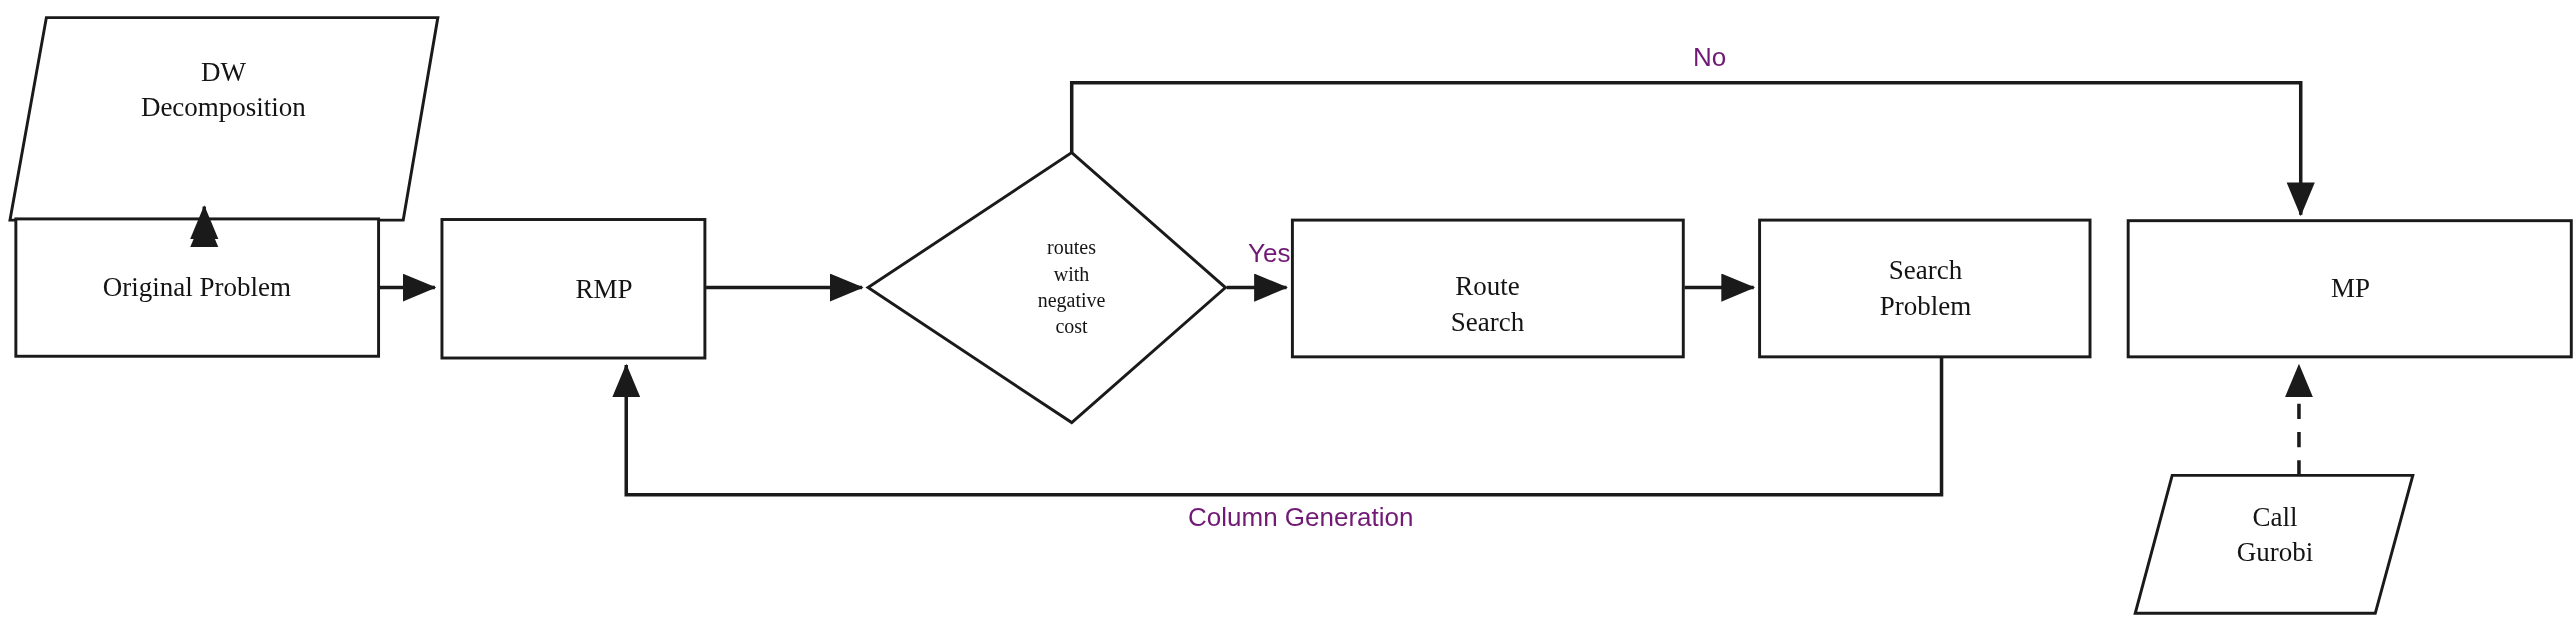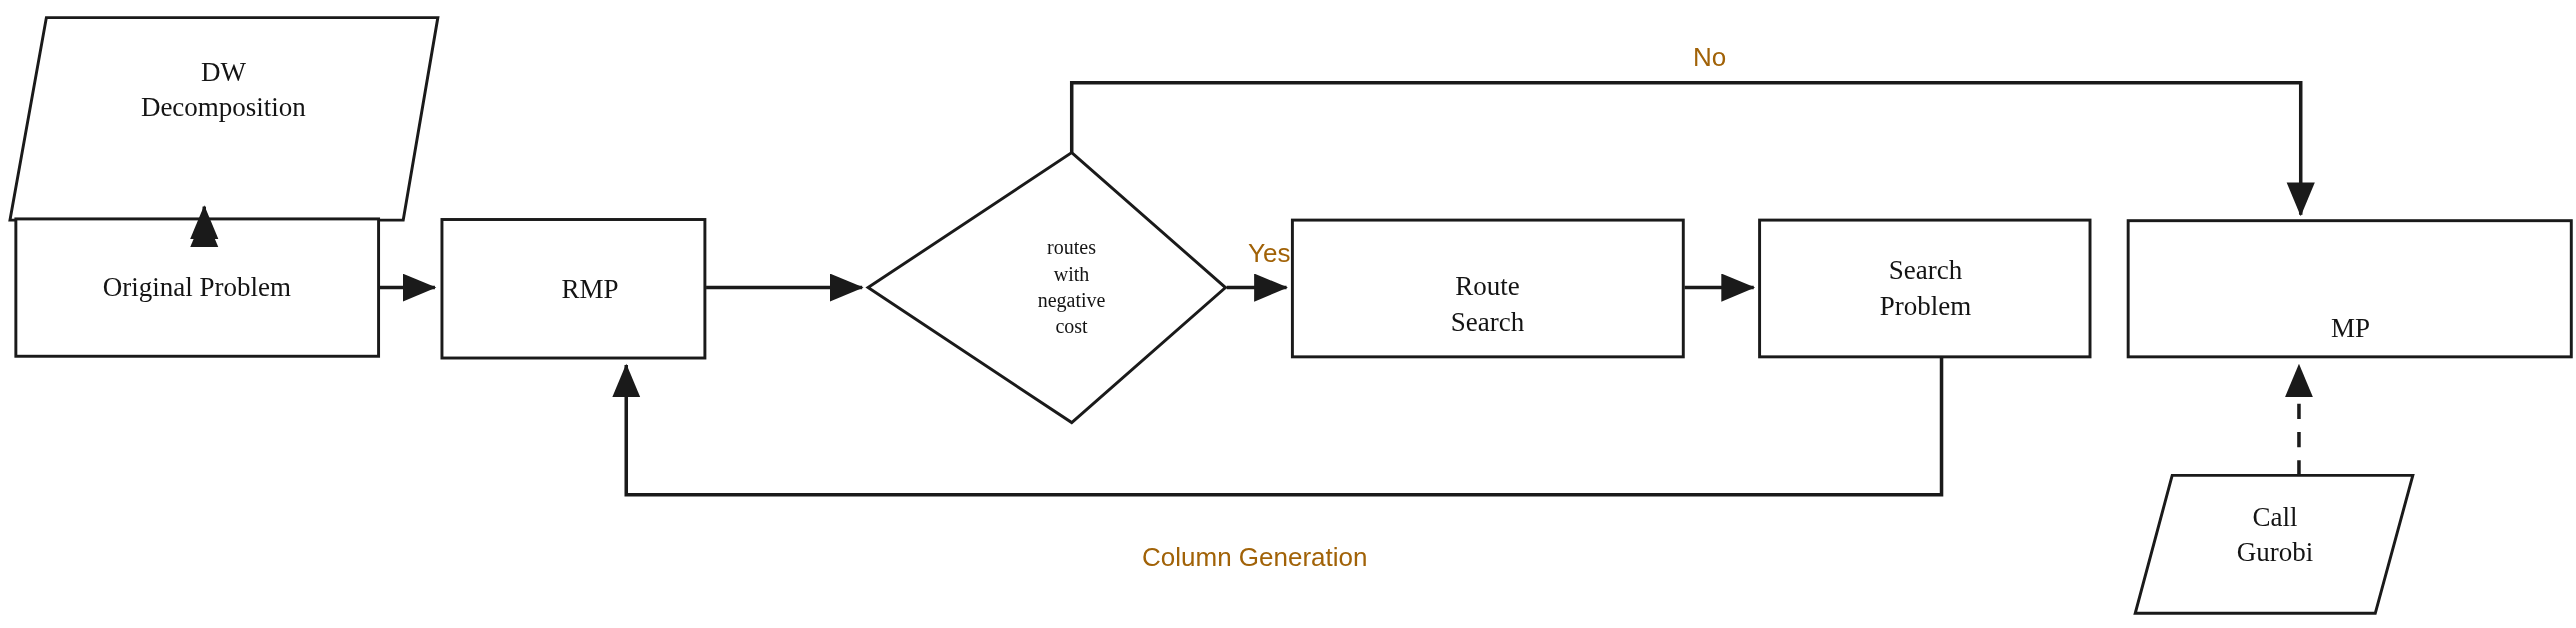--- a/index.html
+++ b/index.html
@@ -33,21 +33,21 @@
     font-size: 27px;
     line-height: 1.30;
     color: #141414;
     white-space: pre-line;
     pointer-events: none;
   }
   .edge-label {
     position: absolute;
     font-family: "Liberation Sans", "DejaVu Sans", sans-serif;
     font-size: 26px;
-    color: #a16207;
+    color: #701a75;
     white-space: nowrap;
   }
   .edge-label.serif-label {
     font-family: Liberation Sans, sans-serif;
   }
 </style>
 </head>
 <body>
 
 <div id="canvas">
@@ -91,38 +91,38 @@
     <polyline points="3307,610 3307,843 1066,843 1066,622" fill="none" stroke="#1a1a1a" stroke-width="6" marker-end="url(#arrow)"></polyline>
 
     <line x1="3916" y1="810" x2="3916" y2="622" stroke="#1a1a1a" stroke-width="6" stroke-dasharray="26 22" marker-end="url(#arrow)"></line>
   </svg>
 
   <div class="node-label" style="left:9.4px; top:17.6px; width:428px; height:144px;">DW
 Decomposition</div>
 
   <div class="node-label" style="left:15.3px; top:219px; width:363px; height:137px;">Original Problem</div>
 
-  <div class="node-label" style="left:432px; top:220px; width:316px; height:139px;">RMP</div>
+  <div class="node-label" style="left:446px; top:220px; width:316px; height:139px;">RMP</div>
 
   <div class="node-label" style="left:951px; top:161px; width:241px; height:252px; font-size:20px; line-height:1.32;">routes
 with
 negative
 cost</div>
 
   <div class="node-label" style="left:1292px; top:236px; width:391px; height:137px;">Route
 Search</div>
 
   <div class="node-label" style="left:1760px; top:220px; width:331px; height:137px;">Search
 Problem</div>
 
-  <div class="node-label" style="left:2129px; top:221px; width:443px; height:136px;margin-top:40px;">MP</div>
+  <div class="node-label" style="left:2129px; top:221px; width:443px; height:136px;">MP</div>
 
   <div class="node-label" style="left:2136px; top:476px; width:278px; height:118px;">Call
 Gurobi</div>
 
   <div class="edge-label serif-label" style="left:1248px; top:238px;">Yes</div>
 
   <div class="edge-label" style="left:1693px; top:42px;">No</div>
 
-  <div class="edge-label" style="left:1142px; top:502px;margin-top:40px;">Column Generation</div>
+  <div class="edge-label" style="left:1188px; top:502px;">Column Generation</div>
 
 </div>
 
 
 </body></html>

